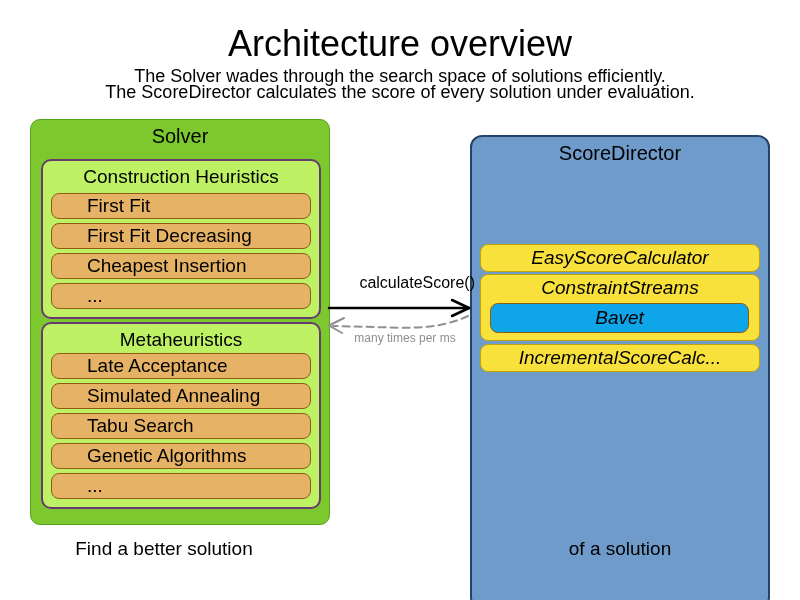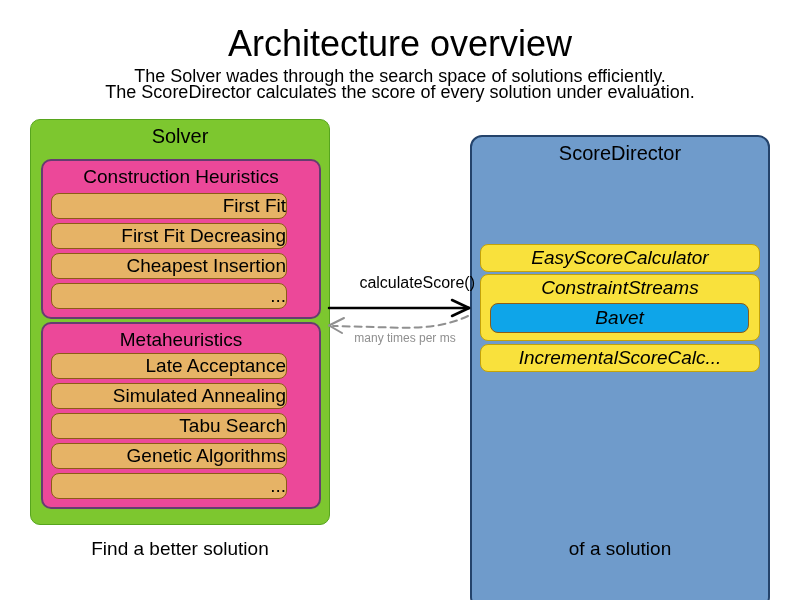--- a/index.html
+++ b/index.html
@@ -16,30 +16,30 @@
   .sub2{top:84px;}
 
   .solver-box{
     left:30px;top:119px;width:300px;height:406px;
     background:#7dc72f;border:1.5px solid #57a51d;border-radius:10px;
   }
   .box-title{left:0;top:3px;width:100%;font-size:20px;line-height:26px;text-align:center;}
 
   .phase-box{
     left:10px;width:280px;
-    background:#ec4899;border:2px solid #663c70;border-radius:10px;
+    background:#bef264;border:2px solid #663c70;border-radius:10px;
   }
   .phase-ch{top:39px;height:160px;}
   .phase-mh{top:202px;height:187px;}
   .phase-title{left:0;top:2px;width:100%;font-size:19px;line-height:27px;text-align:center;}
 
   .algo{
-    left:8px;width:236px;height:26px;
+    left:8px;width:260px;height:26px;
     background:#e6b366;border:1.5px solid #8c5c17;border-radius:8px;
-    font-size:19px;line-height:23px;text-align:right;
+    font-size:19px;line-height:23px;text-align:left;padding-left:35px;
   }
   .ch-i0{top:32px;} .ch-i1{top:62px;} .ch-i2{top:92px;} .ch-i3{top:122px;}
   .mh-i0{top:29px;} .mh-i1{top:59px;} .mh-i2{top:89px;} .mh-i3{top:119px;} .mh-i4{top:149px;}
 
   .sd-box{
     left:470px;top:135px;width:300px;height:474px;
     background:#6f9bcb;border:2px solid #24436b;border-radius:12px;
   }
   .calc{
     left:8px;width:280px;
@@ -49,21 +49,21 @@
   .calc-easy{top:107px;height:28px;line-height:25px;}
   .calc-cs{top:137px;height:67px;line-height:26px;}
   .calc-inc{top:207px;height:28px;line-height:25px;}
   .bavet{
     position:absolute;left:9px;top:28px;width:259px;height:30px;
     background:#0ea5e9;border:1.5px solid #8c5c17;border-radius:8px;
     font-size:19px;line-height:27px;text-align:center;
   }
 
   .caption{font-size:19px;line-height:27px;text-align:center;}
-  .cap-left{left:30px;top:535px;width:300px;}
+  .cap-left{left:14px;top:535px;width:300px;}
   .cap-right{left:470px;top:535px;width:300px;}
 
   .arrow-layer{left:323px;top:290px;width:152px;height:60px;}
   .call-label{left:325px;top:274px;width:150px;font-size:16px;text-align:right;}
   .return-label{left:330px;top:331px;width:150px;font-size:12px;color:#8f8f8f;text-align:center;}
 </style>
 </head>
 <body>
 
 <div id="stage">

